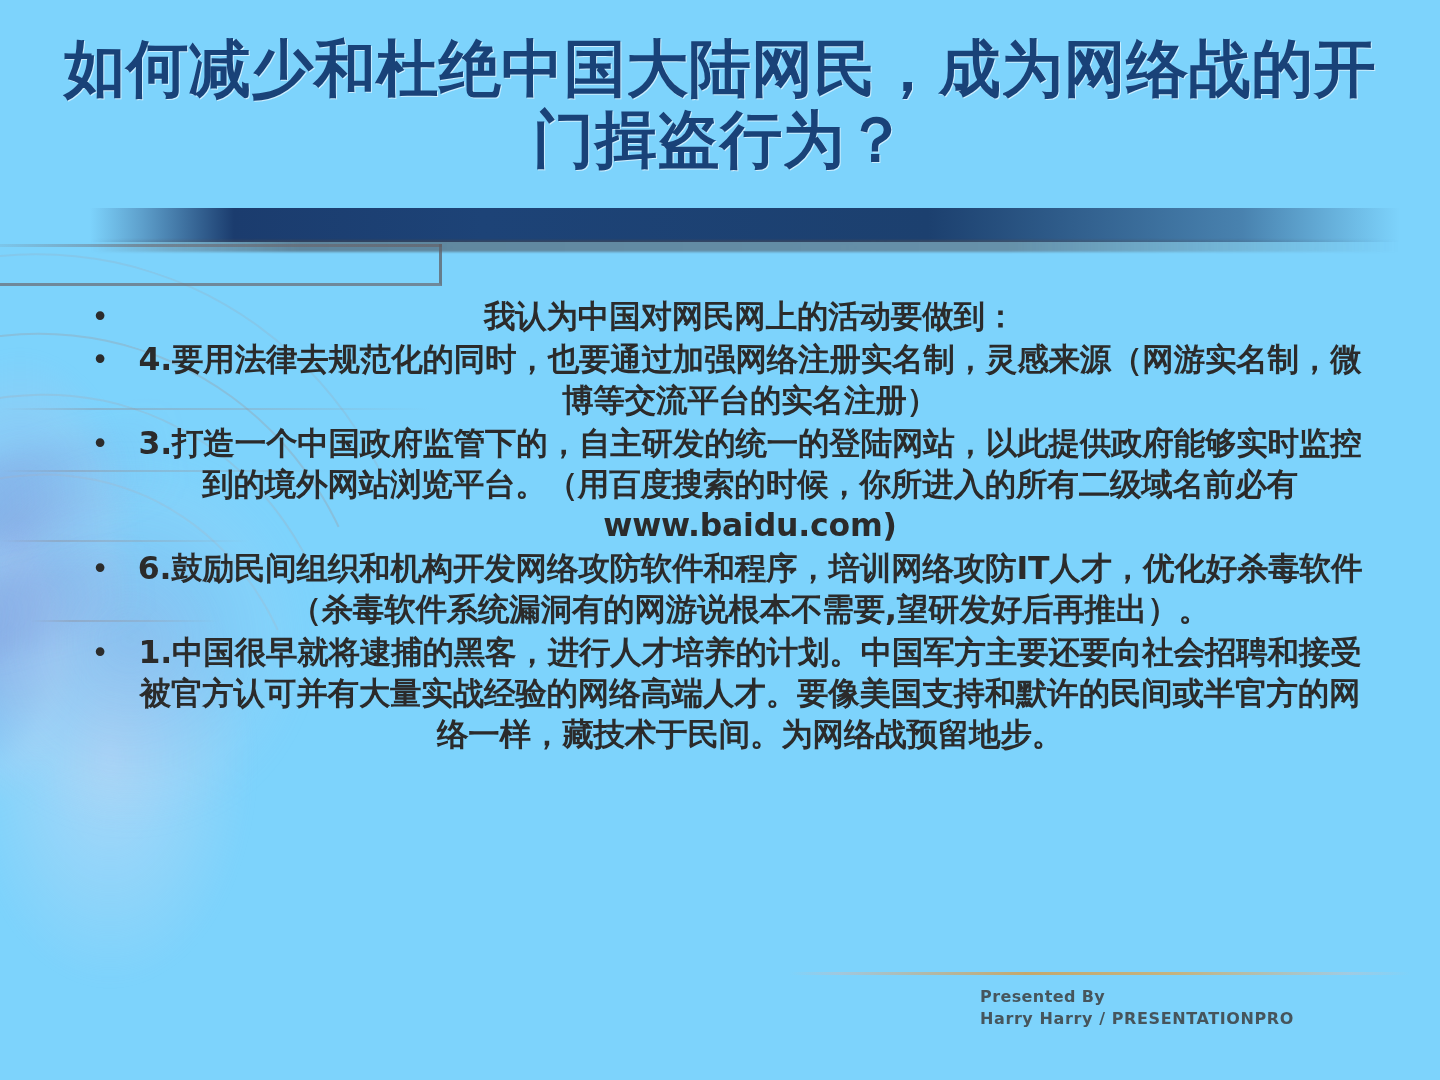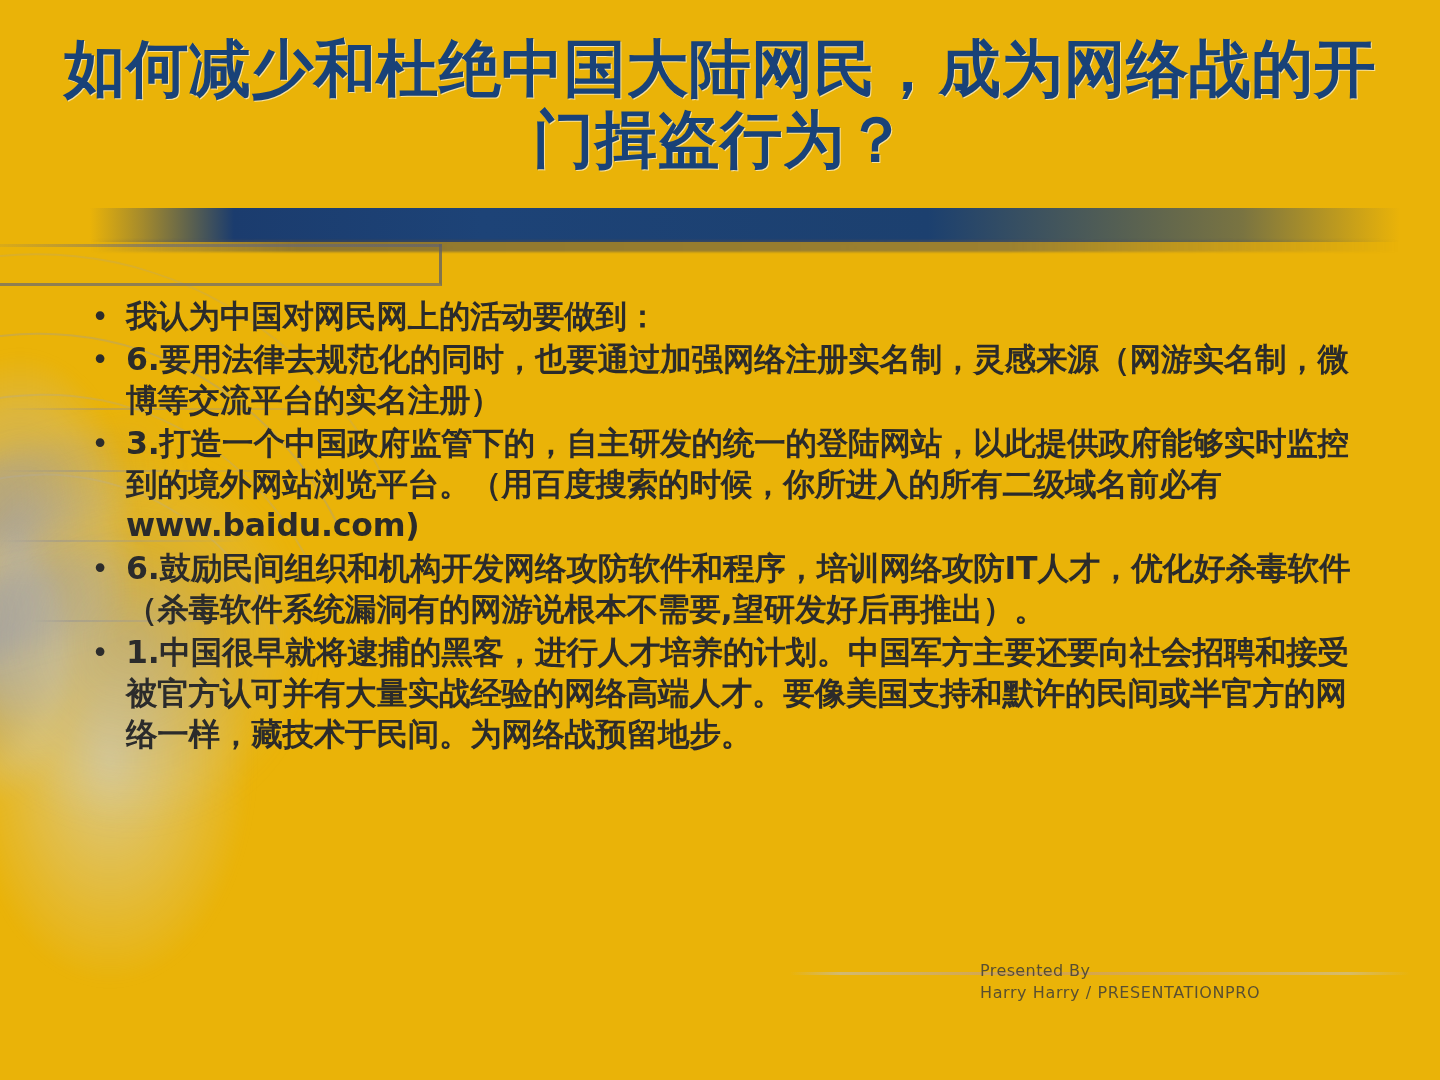--- a/index.html
+++ b/index.html
@@ -10,21 +10,21 @@
   }
   body {
     font-family: "DejaVu Sans", "Liberation Sans", sans-serif;
   }
 
   .slide {
     position: relative;
     width: 1440px;
     height: 1080px;
     overflow: hidden;
-    background: #eab308;
+    background: #7dd3fc;
     box-sizing: border-box;
   }
 
   
   .bg-art {
     position: absolute;
     inset: 0;
     pointer-events: none;
     overflow: hidden;
   }
@@ -176,46 +176,46 @@
     line-height: 41px;
     text-align: center;
   }
   .bullet-text {
     flex: 1 1 auto;
     color: #2b2b2b;
     font-size: 31.5px;
     font-weight: bold;
     line-height: 41px;
     letter-spacing: -0.2px;
-    text-align: left;
+    text-align: center;
   }
 
   
   .footer-rule {
     position: absolute;
     left: 790px;
     top: 972px;
     width: 620px;
     height: 3px;
     background: linear-gradient(90deg,
         rgba(200,200,205,0) 0%,
         rgba(190,190,196,0.55) 8%,
         rgba(208,160,84,0.85) 38%,
         rgba(214,170,96,0.80) 62%,
         rgba(195,195,200,0.50) 90%,
         rgba(255,255,255,0) 100%);
   }
   .footer-text {
     position: absolute;
     left: 980px;
-    top: 960px;
+    top: 986px;
     width: 420px;
     color: #3a3a3a;
     font-size: 16px;
-    font-weight: normal;
+    font-weight: bold;
     line-height: 22px;
     letter-spacing: 0.4px;
     filter: blur(0.35px);
     opacity: 0.82;
   }
   .footer-line2 { letter-spacing: 0.6px; }
 </style>
 </head>
 <body>
 
@@ -245,21 +245,21 @@
 
   <div class="body">
 
     <div class="bullet-row">
       <span class="bullet-dot">•</span>
       <span class="bullet-text">我认为中国对网民网上的活动要做到：</span>
     </div>
 
     <div class="bullet-row">
       <span class="bullet-dot">•</span>
-      <span class="bullet-text">6.要用法律去规范化的同时，也要通过加强网络注册实名制，灵感来源（网游实名制，微博等交流平台的实名注册）</span>
+      <span class="bullet-text">4.要用法律去规范化的同时，也要通过加强网络注册实名制，灵感来源（网游实名制，微博等交流平台的实名注册）</span>
     </div>
 
     <div class="bullet-row">
       <span class="bullet-dot">•</span>
       <span class="bullet-text">3.打造一个中国政府监管下的，自主研发的统一的登陆网站，以此提供政府能够实时监控到的境外网站浏览平台。（用百度搜索的时候，你所进入的所有二级域名前必有www.baidu.com)</span>
     </div>
 
     <div class="bullet-row">
       <span class="bullet-dot">•</span>
       <span class="bullet-text">6.鼓励民间组织和机构开发网络攻防软件和程序，培训网络攻防IT人才，优化好杀毒软件（杀毒软件系统漏洞有的网游说根本不需要,望研发好后再推出）。</span>

